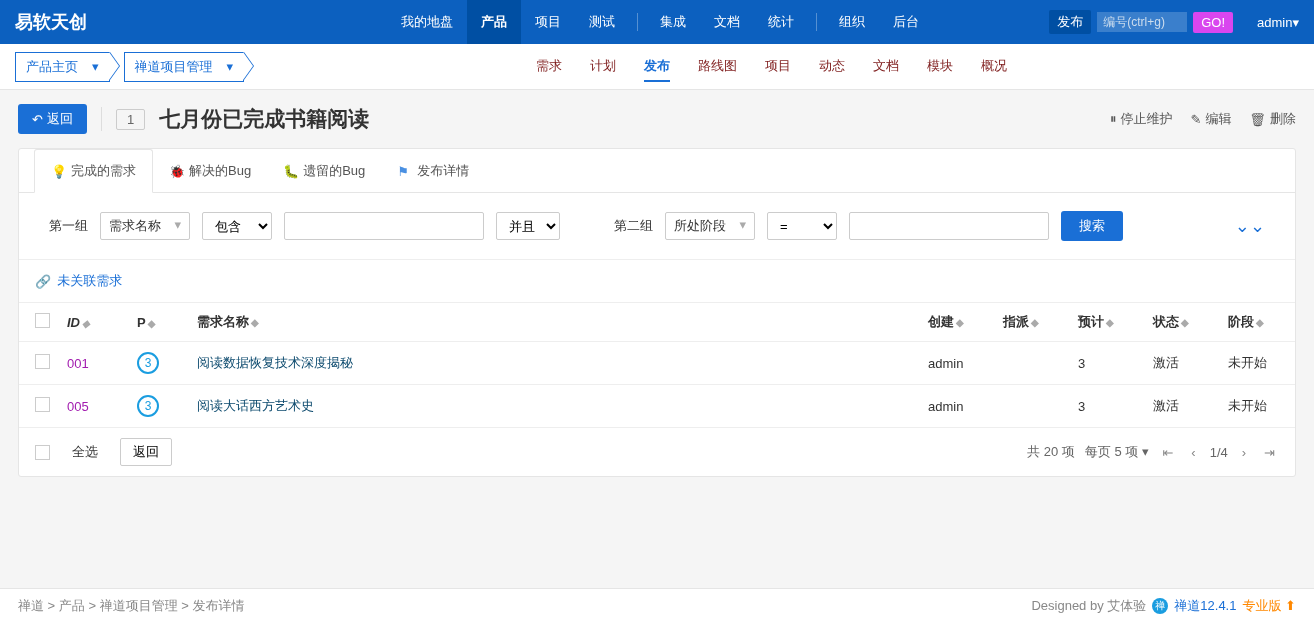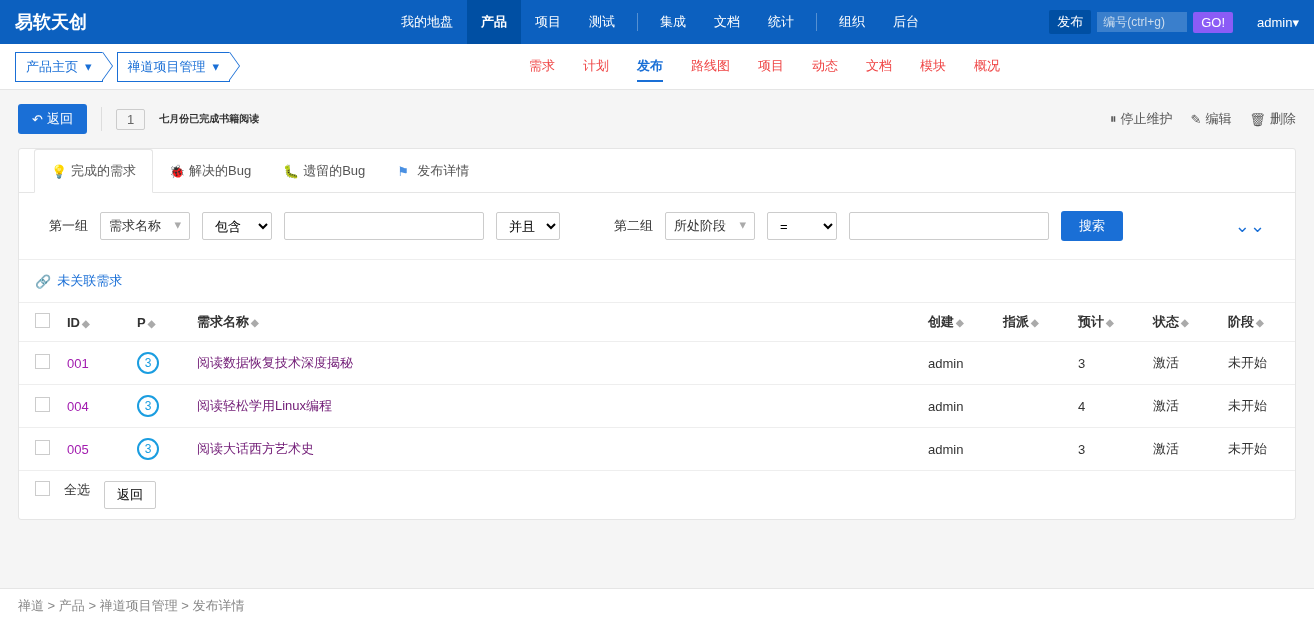--- a/index.html
+++ b/index.html
@@ -10,38 +10,38 @@
 .topnav{background:#0c60bf;height:44px;display:flex;align-items:center;padding:0 15px;color:#fff;}
 .brand{font-size:18px;font-weight:bold;margin-right:40px;}
 .nav-items{display:flex;align-items:center;flex:1;margin-left:260px;}
 .nav-items a{color:#fff;padding:0 14px;line-height:44px;display:inline-block;}
 .nav-items a.active{background:#004fa3;font-weight:bold;}
 .nav-sep{width:1px;height:18px;background:rgba(255,255,255,0.3);margin:0 8px;}
 .topright{display:flex;align-items:center;gap:6px;}
 .topright .pub{background:#004fa3;padding:3px 8px;border-radius:2px;cursor:pointer;}
 .topright input{width:90px;padding:3px 6px;border:none;background:#3a7fcc;color:#fff;font-size:12px;}
 .topright input::placeholder{color:#cde;}
-.topright .go{background:#8b5cf6;padding:3px 8px;border-radius:2px;cursor:pointer;}
+.topright .go{background:#d946ef;padding:3px 8px;border-radius:2px;cursor:pointer;}
 .topright .admin{margin-left:18px;cursor:pointer;}
 
 
 .subnav{background:#fff;height:46px;display:flex;align-items:center;padding:0 15px;border-bottom:1px solid #e5e5e5;}
-.btn-arrow{border:1px solid #1a6fd6;color:#1a6fd6;padding:5px 10px;display:inline-flex;align-items:center;gap:7px;cursor:pointer;position:relative;}
+.btn-arrow{border:1px solid #1a6fd6;color:#1a6fd6;padding:5px 10px;display:inline-flex;align-items:center;gap:14px;cursor:pointer;position:relative;}
 .btn-arrow.chevron::after{content:"";position:absolute;right:-10px;top:-1px;width:0;height:0;border-top:14px solid transparent;border-bottom:14px solid transparent;border-left:10px solid #fff;}
 .btn-arrow.chevron::before{content:"";position:absolute;right:-11px;top:-1px;width:0;height:0;border-top:14px solid transparent;border-bottom:14px solid transparent;border-left:10px solid #1a6fd6;}
 .subnav-mid{flex:1;display:flex;justify-content:center;gap:28px;}
-.subnav-mid a{color:#ef4444;padding:5px 0;}
+.subnav-mid a{color:#7f1d1d;padding:5px 0;}
 .subnav-mid a.active{color:#1a6fd6;font-weight:bold;border-bottom:2px solid #1a6fd6;}
 
 
 .page-hdr{display:flex;align-items:center;padding:14px 18px;gap:14px;}
 .back-btn{background:#1a6fd6;color:#fff;padding:6px 14px;border-radius:3px;border:none;cursor:pointer;display:flex;align-items:center;gap:4px;}
 .vsep{width:1px;height:24px;background:#ddd;}
 .idbox{border:1px solid #ccc;padding:2px 10px;border-radius:2px;color:#666;}
-.page-title{font-size:10px;font-weight:bold;}
+.page-title{font-size:21px;font-weight:bold;}
 .page-actions{margin-left:auto;display:flex;gap:18px;}
 .page-actions span{color:#555;cursor:pointer;display:flex;align-items:center;gap:4px;}
 
 
 .card{background:#fff;margin:0 18px 18px;border:1px solid #e5e5e5;border-radius:3px;}
 .tabs{display:flex;border-bottom:1px solid #e5e5e5;padding:0 15px;}
 .tab{padding:12px 16px;cursor:pointer;display:flex;align-items:center;gap:6px;color:#555;}
 .tab.active{border:1px solid #e5e5e5;border-bottom:1px solid #fff;margin-bottom:-1px;border-radius:3px 3px 0 0;}
 .tab .ic{width:14px;height:14px;display:inline-block;}
 .ic-bulb{color:#3bcf9a;}
@@ -64,28 +64,28 @@
 .unlinked{padding:12px 16px;color:#1a6fd6;border-bottom:1px solid #eee;display:flex;align-items:center;gap:6px;}
 
 
 table{width:100%;border-collapse:collapse;}
 th,td{padding:10px 8px;text-align:left;border-bottom:1px solid #eee;}
 th{color:#333;font-weight:bold;font-size:13px;}
 th .sort{color:#aaa;font-size:10px;margin-left:2px;}
 .chk{width:15px;height:15px;border:1px solid #ccc;display:inline-block;cursor:pointer;}
 .pri{width:22px;height:22px;border:2px solid #1a9de0;color:#1a9de0;border-radius:50%;display:inline-flex;align-items:center;justify-content:center;font-size:12px;}
 td.c-id{color:#a21caf;}
-td.c-name a{color:#701a75;}
+td.c-name a{color:#0c4a6e;}
 .col-chk{width:40px;padding-left:16px;}
-.col-id{width:70px;}
+.col-id{width:70px;font-style:italic;}
 .col-p{width:60px;}
 .col-create,.col-assign,.col-est,.col-status,.col-stage{width:75px;}
 
 
-.tfoot{display:flex;padding:10px 16px;gap:14px;}
+.tfoot{display:flex;align-items:center;padding:10px 16px;gap:22px;}
 .ret-btn{border:1px solid #ccc;background:#fff;padding:4px 12px;border-radius:2px;cursor:pointer;}
 .pager{margin-left:auto;display:flex;align-items:center;gap:10px;color:#666;}
 .pager .pg{cursor:pointer;color:#888;padding:0 4px;}
 
 
 .footer{position:fixed;bottom:0;left:0;right:0;background:#fff;border-top:1px solid #e5e5e5;padding:8px 18px;display:flex;align-items:flex-start;color:#888;font-size:12px;}
 .footer .crumbs a{color:#888;}
 .footer .right{margin-left:auto;display:flex;align-items:center;gap:6px;}
 .footer .ver{color:#1a6fd6;}
 .footer .pro{color:#f80;}
@@ -225,45 +225,49 @@
           <td><span class="pri">3</span></td>
           <td class="c-name"><a>阅读数据恢复技术深度揭秘</a></td>
           <td class="col-create">admin</td>
           <td class="col-assign"></td>
           <td class="col-est">3</td>
           <td class="col-status">激活</td>
           <td class="col-stage">未开始</td>
         </tr>
         <tr>
           <td class="col-chk"><span class="chk"></span></td>
-          <td class="c-id">004</td>
-          <td><span class="pri">3</span></td>
-          <td class="c-name"><a>阅读轻松学用Linux编程</a></td>
-          <td class="col-create">admin</td>
-          <td class="col-assign"></td>
-          <td class="col-est">4</td>
-          <td class="col-status">激活</td>
-          <td class="col-stage">未开始</td>
-        </tr>
-        <tr>
-          <td class="col-chk"><span class="chk"></span></td>
           <td class="c-id">005</td>
           <td><span class="pri">3</span></td>
           <td class="c-name"><a>阅读大话西方艺术史</a></td>
           <td class="col-create">admin</td>
           <td class="col-assign"></td>
           <td class="col-est">3</td>
           <td class="col-status">激活</td>
           <td class="col-stage">未开始</td>
         </tr>
       </tbody>
   </table>
 
   <div class="tfoot">
     <span class="chk"></span>
     <span>全选</span>
     <button class="ret-btn">返回</button>
+    <div class="pager">
+      <span>共 20 项</span>
+      <span><span>每页 5 项</span> <span>▾</span></span>
+      <span class="pg">⇤</span>
+      <span class="pg">‹</span>
+      <span>1/4</span>
+      <span class="pg">›</span>
+      <span class="pg">⇥</span>
+    </div>
   </div>
 </div>
 
 <div class="footer">
   <div class="crumbs" id="crumbs"><a>禅道</a> &gt; <a>产品</a> &gt; <a>禅道项目管理</a> &gt; <a>发布详情</a></div>
+  <div class="right">
+    <span>Designed by 艾体验</span>
+    <span class="circ">禅</span>
+    <a class="ver">禅道12.4.1</a>
+    <span class="pro"><span>专业版</span> <span>⬆</span></span>
+  </div>
 </div>
 
 </body></html>

